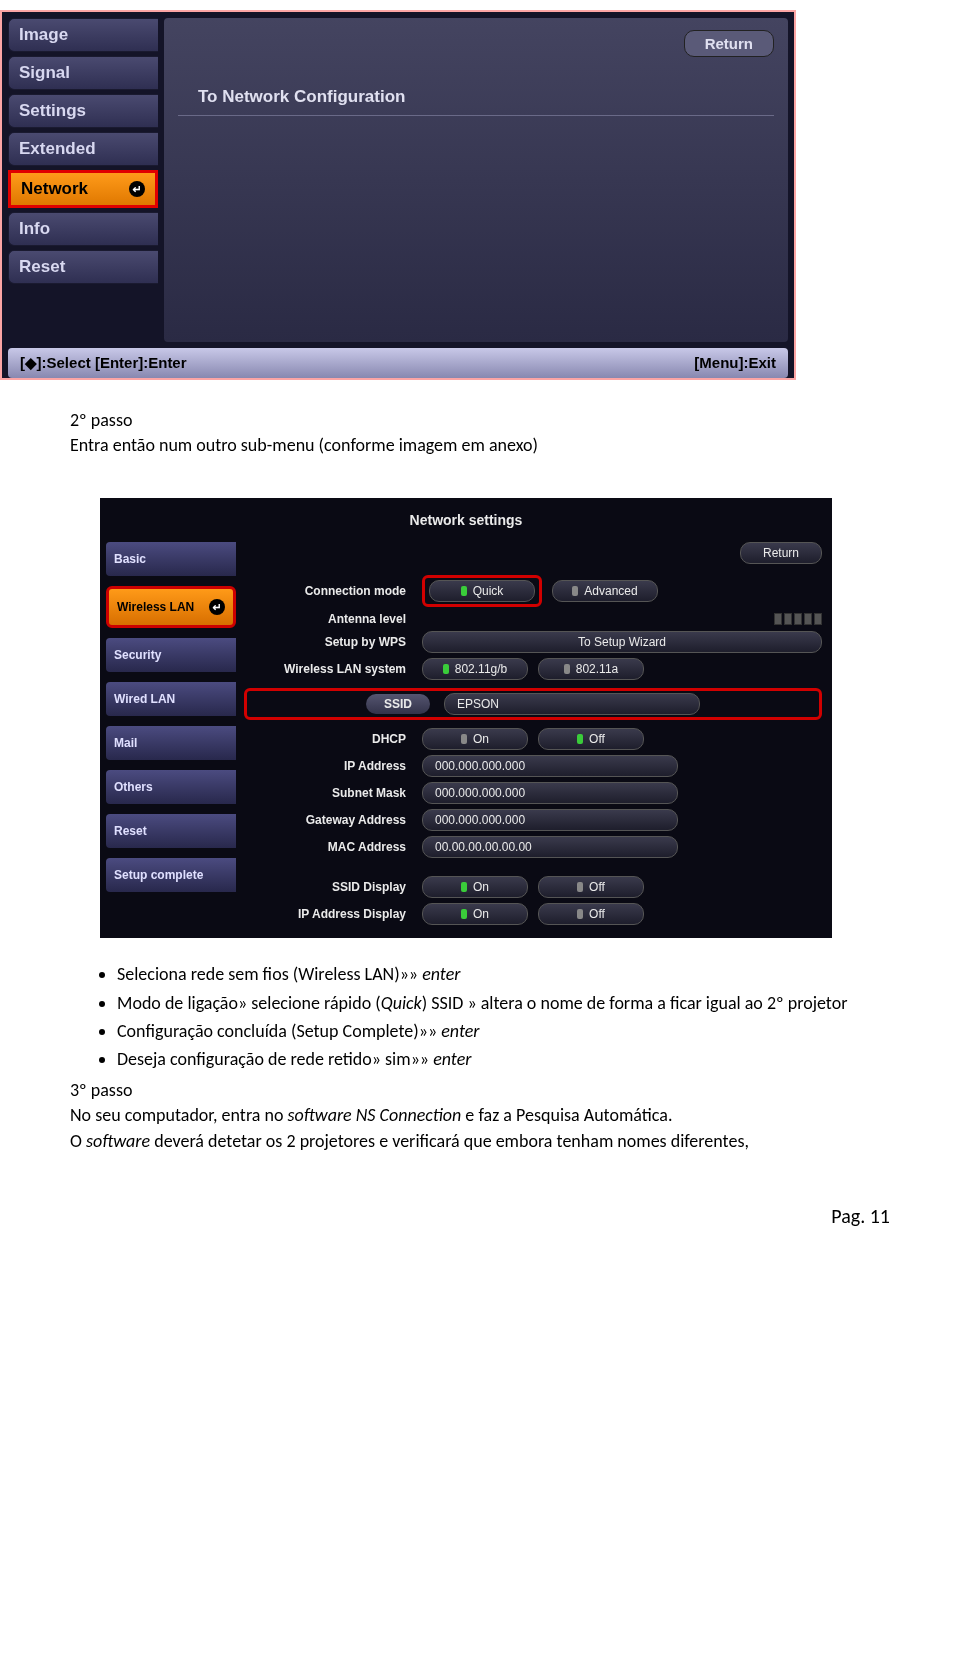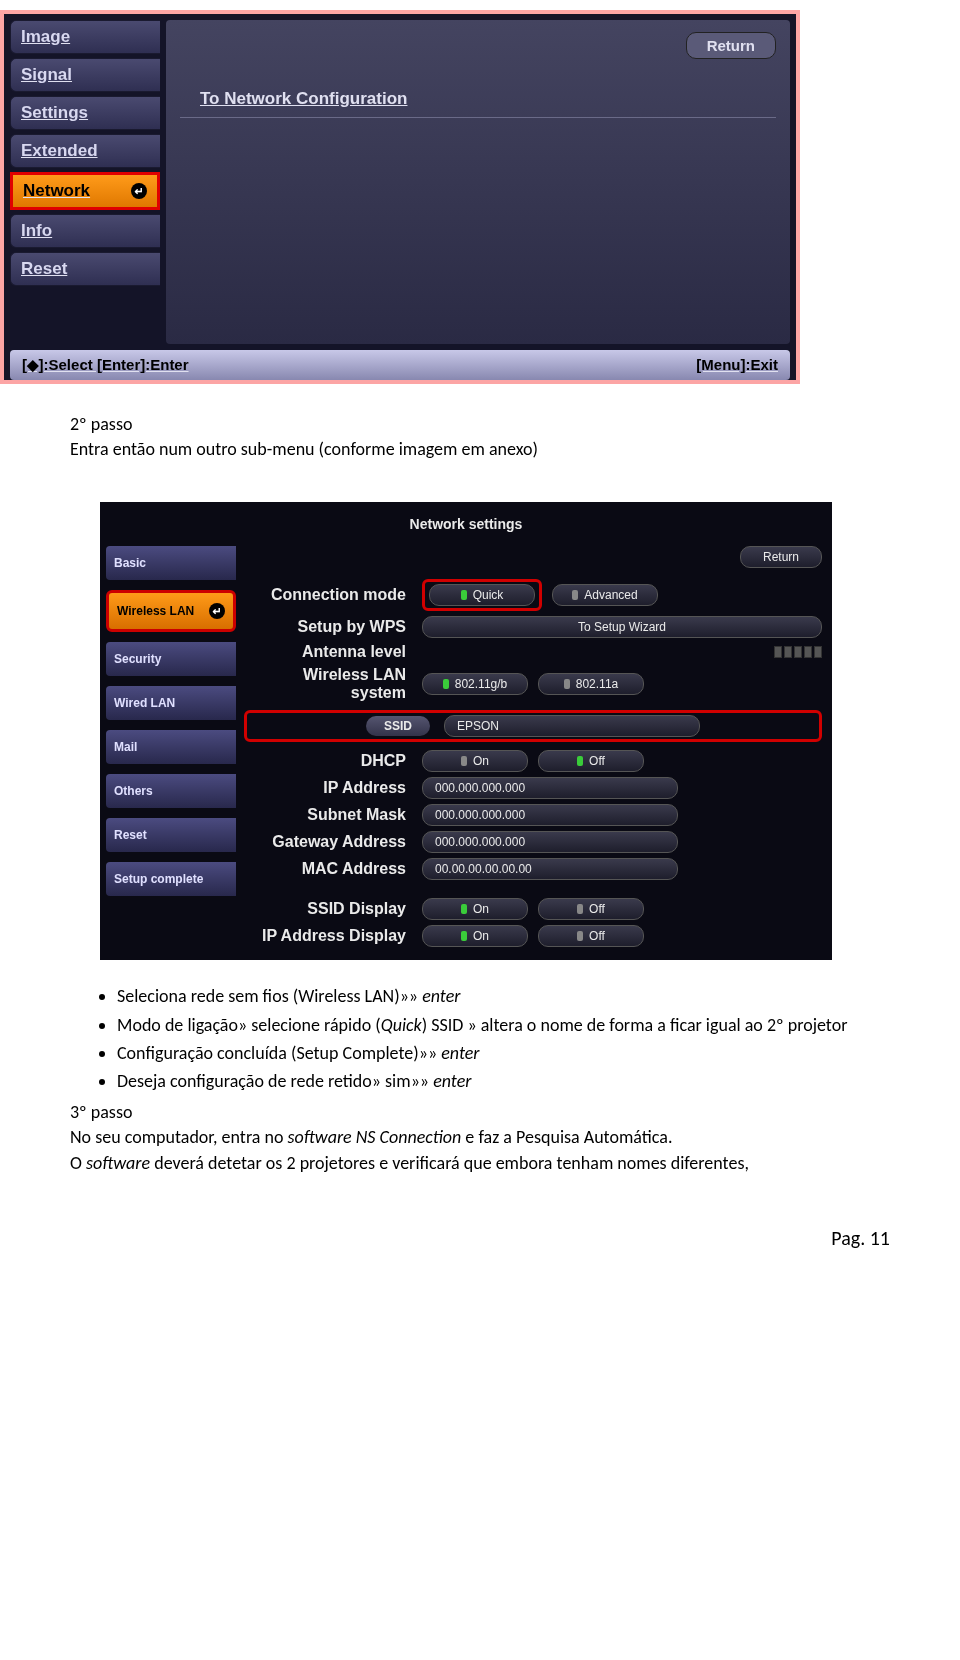--- a/index.html
+++ b/index.html
@@ -8,26 +8,25 @@
     background: #fff;
     font-family: Calibri, Arial, sans-serif;
     color: #000;
     width: 960px;
   }
   
   .osd1 {
     margin: 10px 40px 20px 0;
     width: 780px;
     background: #141428;
-    border: 4px solid #fca5a5;
+    border: 2px solid #fca5a5;
     font-family: "Arial", sans-serif;
     color: #e0e0f0;
     position: relative;
     padding: 6px 6px 0 6px;
-    text-decoration: underline;
   }
   .osd1-body {
     display: flex;
     gap: 6px;
   }
   .osd1-sidebar {
     width: 150px;
   }
   .osd1-tab {
     background: linear-gradient(#4a4a70, #2f2f52);
@@ -163,21 +162,21 @@
     flex: 1;
     padding-right: 4px;
   }
   .row {
     display: grid;
     grid-template-columns: 170px 1fr;
     align-items: center;
     column-gap: 8px;
     margin: 5px 0;
   }
-  .row .lbl { text-align: right; font-weight: bold; font-size: 16px; padding-right: 8px;}
+  .row .lbl { text-align: right; font-weight: bold; font-size: 12px; padding-right: 8px;}
   .controls { display: flex; gap: 10px; align-items: center; }
   .chip {
     background: linear-gradient(#3a3a4c, #1e1e2c);
     border: 1px solid #555;
     border-radius: 10px;
     padding: 3px 12px;
     font-size: 12px;
     min-width: 80px;
     text-align: center;
     display: flex;
@@ -292,36 +291,36 @@
               </div>
           </div>
           <div class="chip">
               <span class="dot"></span>
               <span>Advanced</span>
             </div>
         </div>
       </div>
 
       <div class="row">
-        <div class="lbl">Setup by WPS</div>
-        <div class="controls">
-          <div class="chip wide">To Setup Wizard</div>
-        </div>
-      </div>
-
-      <div class="row">
         <div class="lbl">Antenna level</div>
         <div class="controls" style="justify-content:flex-end;">
           <div class="bars">
               <span></span>
               <span></span>
               <span></span>
               <span></span>
               <span></span>
             </div>
+        </div>
+      </div>
+
+      <div class="row">
+        <div class="lbl">Setup by WPS</div>
+        <div class="controls">
+          <div class="chip wide">To Setup Wizard</div>
         </div>
       </div>
 
       <div class="row">
         <div class="lbl">Wireless LAN system</div>
         <div class="controls">
           <div class="chip">
               <span class="dot green"></span>
               <span>802.11g/b</span>
             </div>

